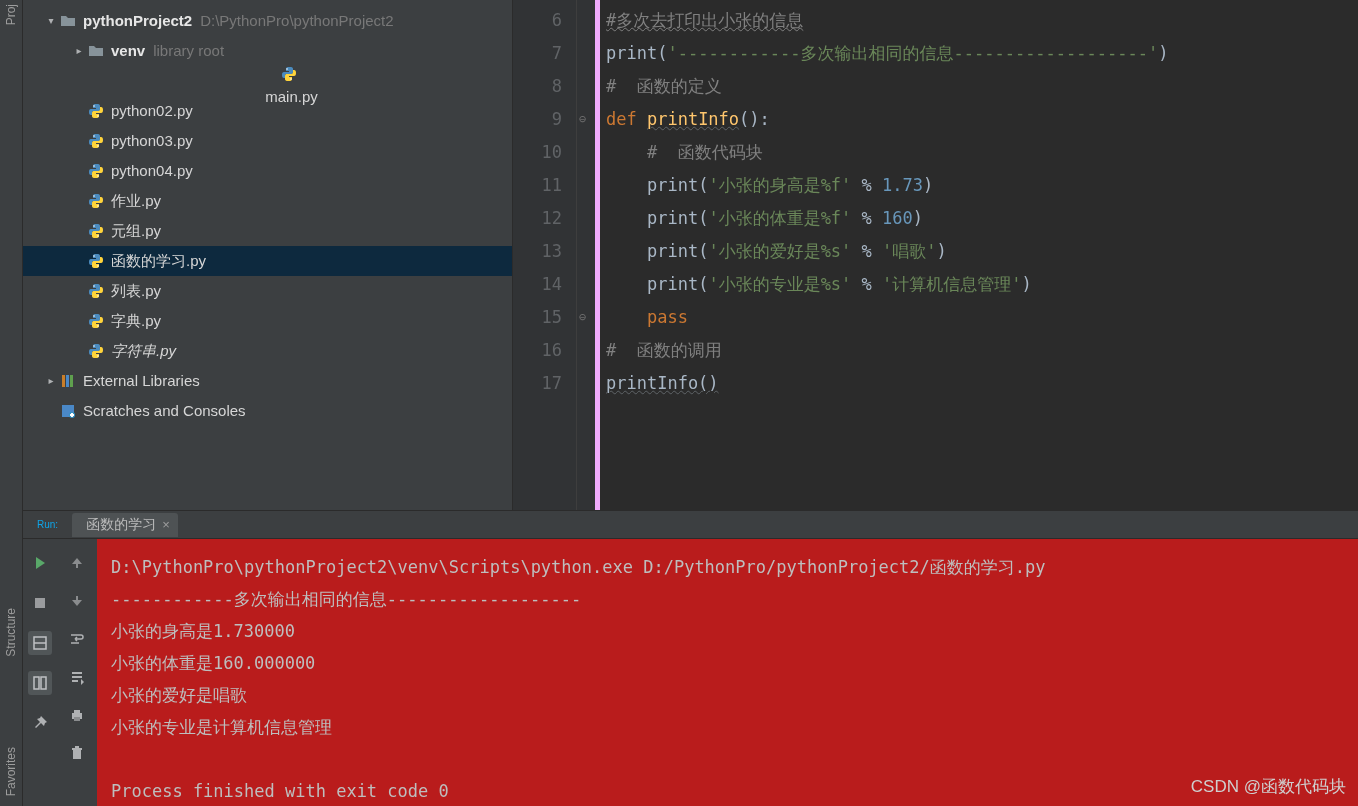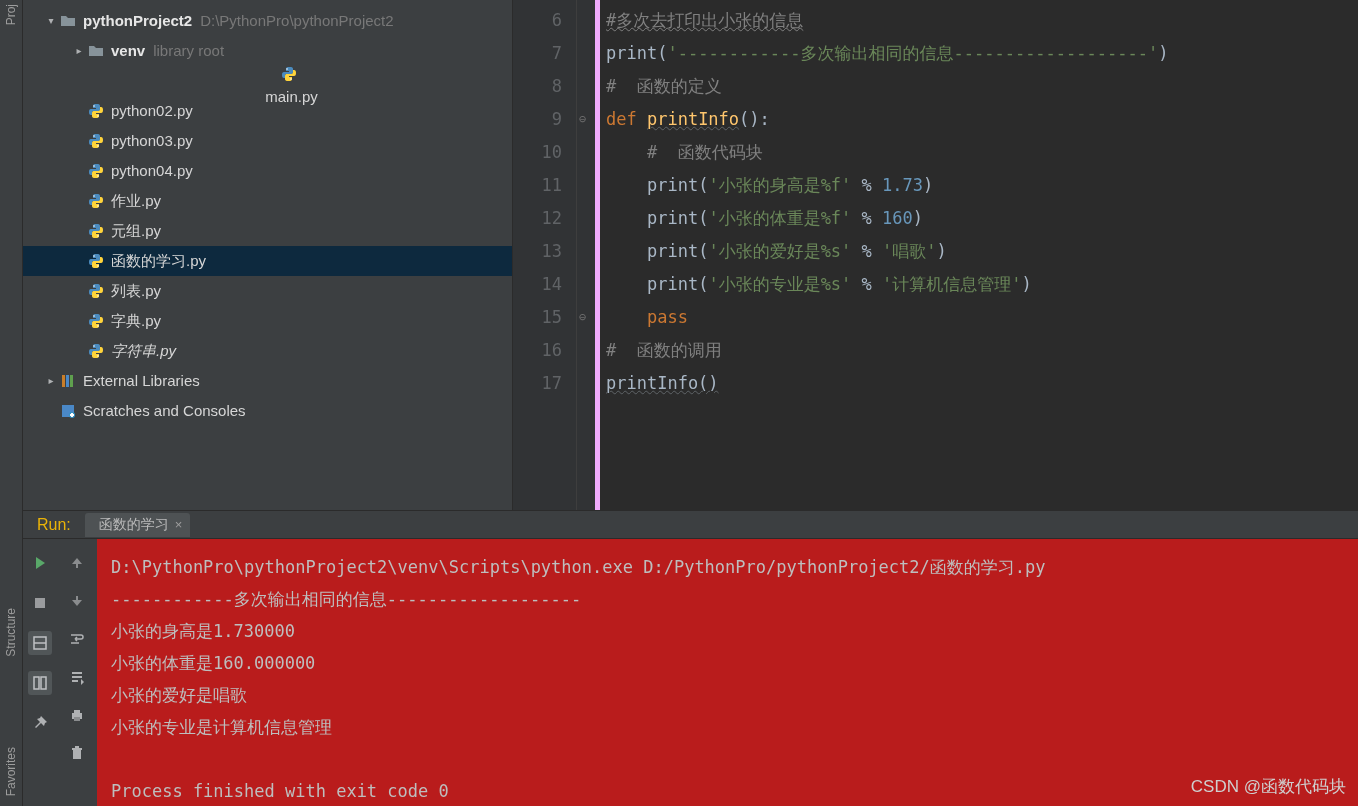--- a/index.html
+++ b/index.html
@@ -33,21 +33,21 @@
 .editor { flex:1; background:#2B2B2B; display:flex; min-width:0; font-family:Consolas,monospace; font-size:17px;}
 .gutter { width:64px; background:#313335; text-align:right; color:#606366; padding:4px 14px 0 0; line-height:33px; border-right:1px solid #3E3E3E;}
 .foldcol { width:18px; background:#313335; position:relative;}
 .foldcol .mark { position:absolute; left:2px; color:#6E6E6E; font-size:12px;}
 .code { flex:1; padding:4px 0 0 6px; line-height:33px; white-space:pre; border-left:5px solid #f0abfc;}
 .c-comment{color:#808080;} .c-kw{color:#CC7832;} .c-fn{color:#FFC66D;} .c-str{color:#6A8759;}
 .c-num{color:#6897BB;} .c-op{color:#A9B7C6;} .wavy{text-decoration:underline wavy #808080 1px;}
 .wavy2{text-decoration:underline wavy #5E6366 1px;}
 
 .tabbar { height:28px; display:flex; align-items:center; border-bottom:1px solid #2B2B2B; padding-left:14px; gap:14px; background:#3C3F41;}
-.tabbar .tlbl { color:#eab308; font-size:16px; }
+.tabbar .tlbl { color:#0ea5e9; font-size:10px; }
 .runtab { display:flex; align-items:center; gap:6px; background:#4E5254; padding:3px 8px; border-radius:3px 3px 0 0; font-size:14px;}
 .runtab .close{color:#9E9E9E; font-size:13px; cursor:pointer;}
 .runbody { flex:1; display:flex; min-height:0; background:#b91c1c;}
 .toolcol { width:34px; background:#3C3F41; display:flex; flex-direction:column;
   align-items:center; padding-top:12px; gap:16px; }
 .toolcol2 { width:40px; background:#3C3F41; display:flex; flex-direction:column;
   align-items:center; padding-top:12px; gap:14px;}
 .tbtn { width:24px; height:24px; display:flex; align-items:center; justify-content:center;
   color:#AFB1B3; cursor:pointer; border-radius:3px;}
 .tbtn.sel{background:#515658;}

